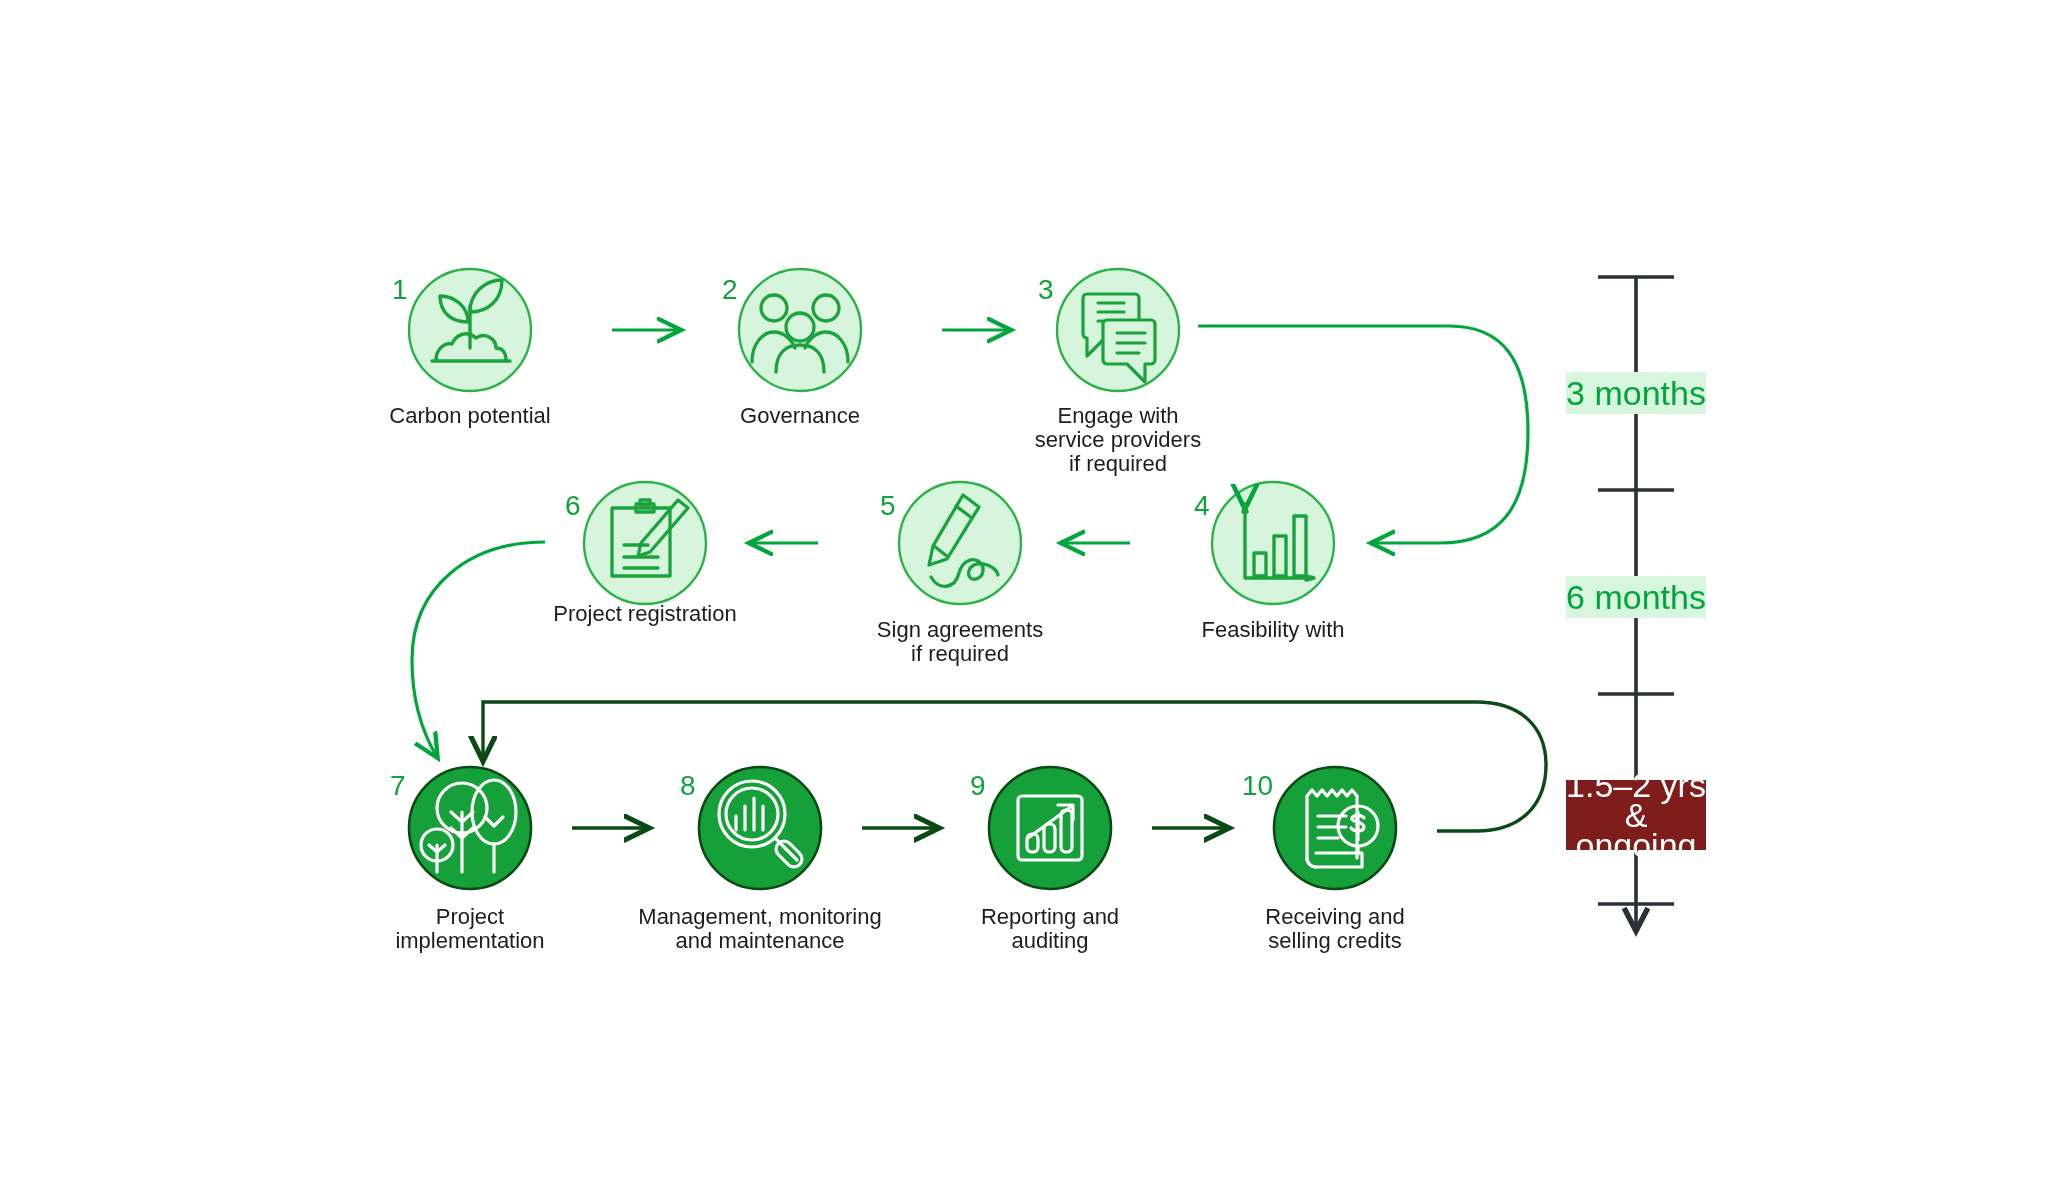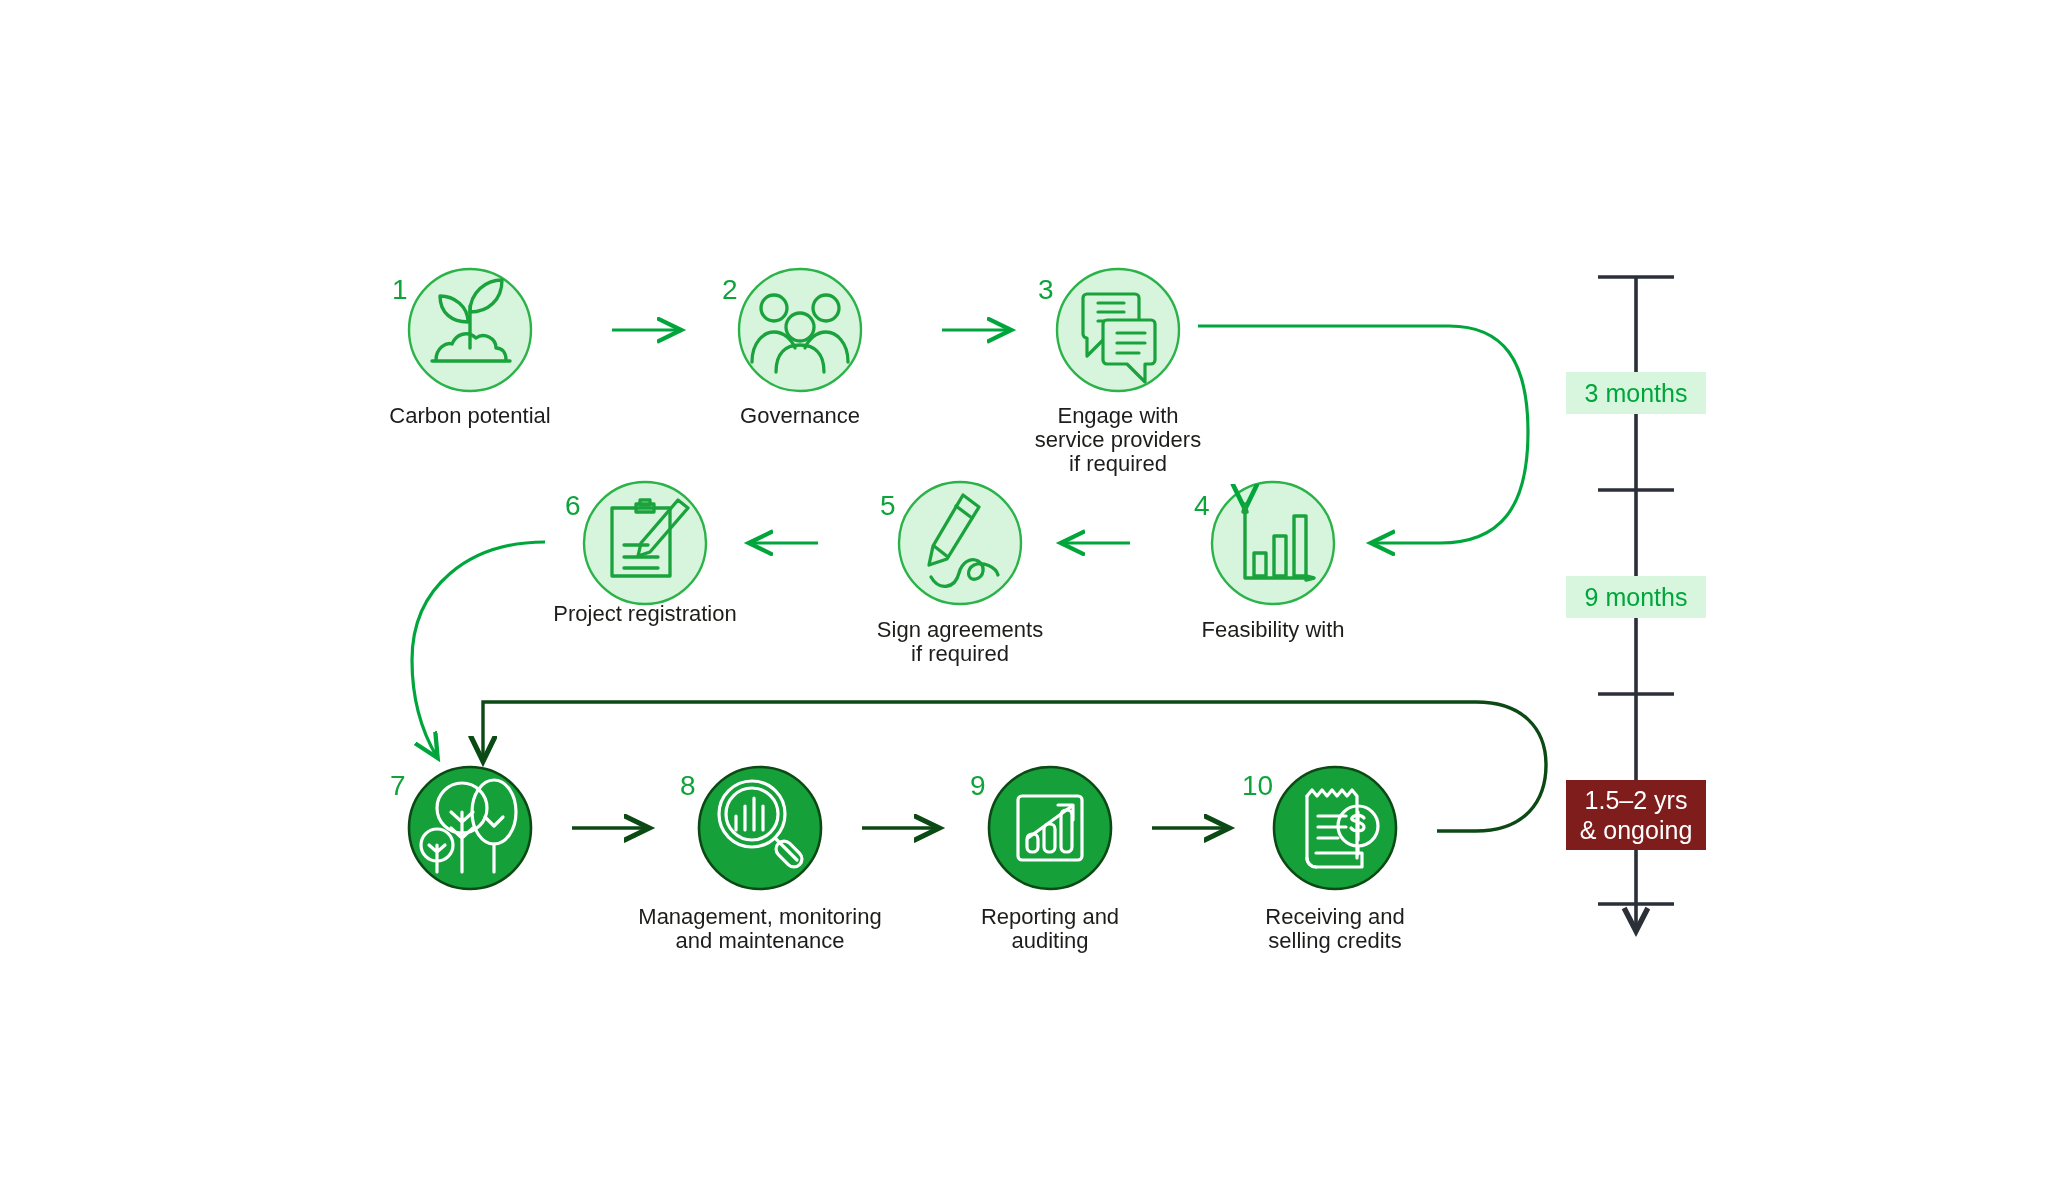--- a/index.html
+++ b/index.html
@@ -10,21 +10,21 @@
     position:absolute;text-align:center;color:#1d1d1b;
     font-family:"Liberation Sans",sans-serif;font-size:22px;line-height:24px;
     white-space:pre-line;
   }
   .node-num{
     position:absolute;font-family:"Liberation Sans",sans-serif;font-size:28px;
     color:#0fa33c;
   }
   .tl-chip{
     position:absolute;display:flex;align-items:center;justify-content:center;
-    font-family:"Liberation Sans",sans-serif;font-size:25px;line-height:30px;
+    font-family:"Liberation Sans",sans-serif;font-size:34px;line-height:30px;
     text-align:center;white-space:pre-line;
   }
   .tl-chip.light{background:#d8f6dd;color:#00a63c;}
   .tl-chip.solid{background:#7f1d1d;color:#ffffff;}
 </style>
 </head>
 <body>
 
 <div id="stage">
 
@@ -210,25 +210,27 @@
 
   <div class="node-label" style="left:320px;top:404px;width:300px;text-align:center;">Carbon potential</div>
   <div class="node-label" style="left:650px;top:404px;width:300px;">Governance</div>
   <div class="node-label" style="left:968px;top:404px;width:300px;">Engage with
 service providers
 if required</div>
   <div class="node-label" style="left:1123px;top:618px;width:300px;">Feasibility with</div>
   <div class="node-label" style="left:810px;top:618px;width:300px;">Sign agreements
 if required</div>
   <div class="node-label" style="left:495px;top:602px;width:300px;">Project registration</div>
+  <div class="node-label" style="left:320px;top:905px;width:300px;">Project
+implementation</div>
   <div class="node-label" style="left:605px;top:905px;width:310px;">Management, monitoring
 and maintenance</div>
   <div class="node-label" style="left:900px;top:905px;width:300px;">Reporting and
 auditing</div>
   <div class="node-label" style="left:1185px;top:905px;width:300px;">Receiving and
 selling credits</div>
 
   <div class="tl-chip light" style="left:1566px;top:372px;width:140px;height:42px;">3 months</div>
-  <div class="tl-chip light" style="left:1566px;top:576px;width:140px;height:42px;">9 months</div>
+  <div class="tl-chip light" style="left:1566px;top:576px;width:140px;height:42px;">6 months</div>
   <div class="tl-chip solid" style="left:1566px;top:780px;width:140px;height:70px;">1.5–2 yrs
 &amp; ongoing</div>
 
 </div>
 
 </body></html>

